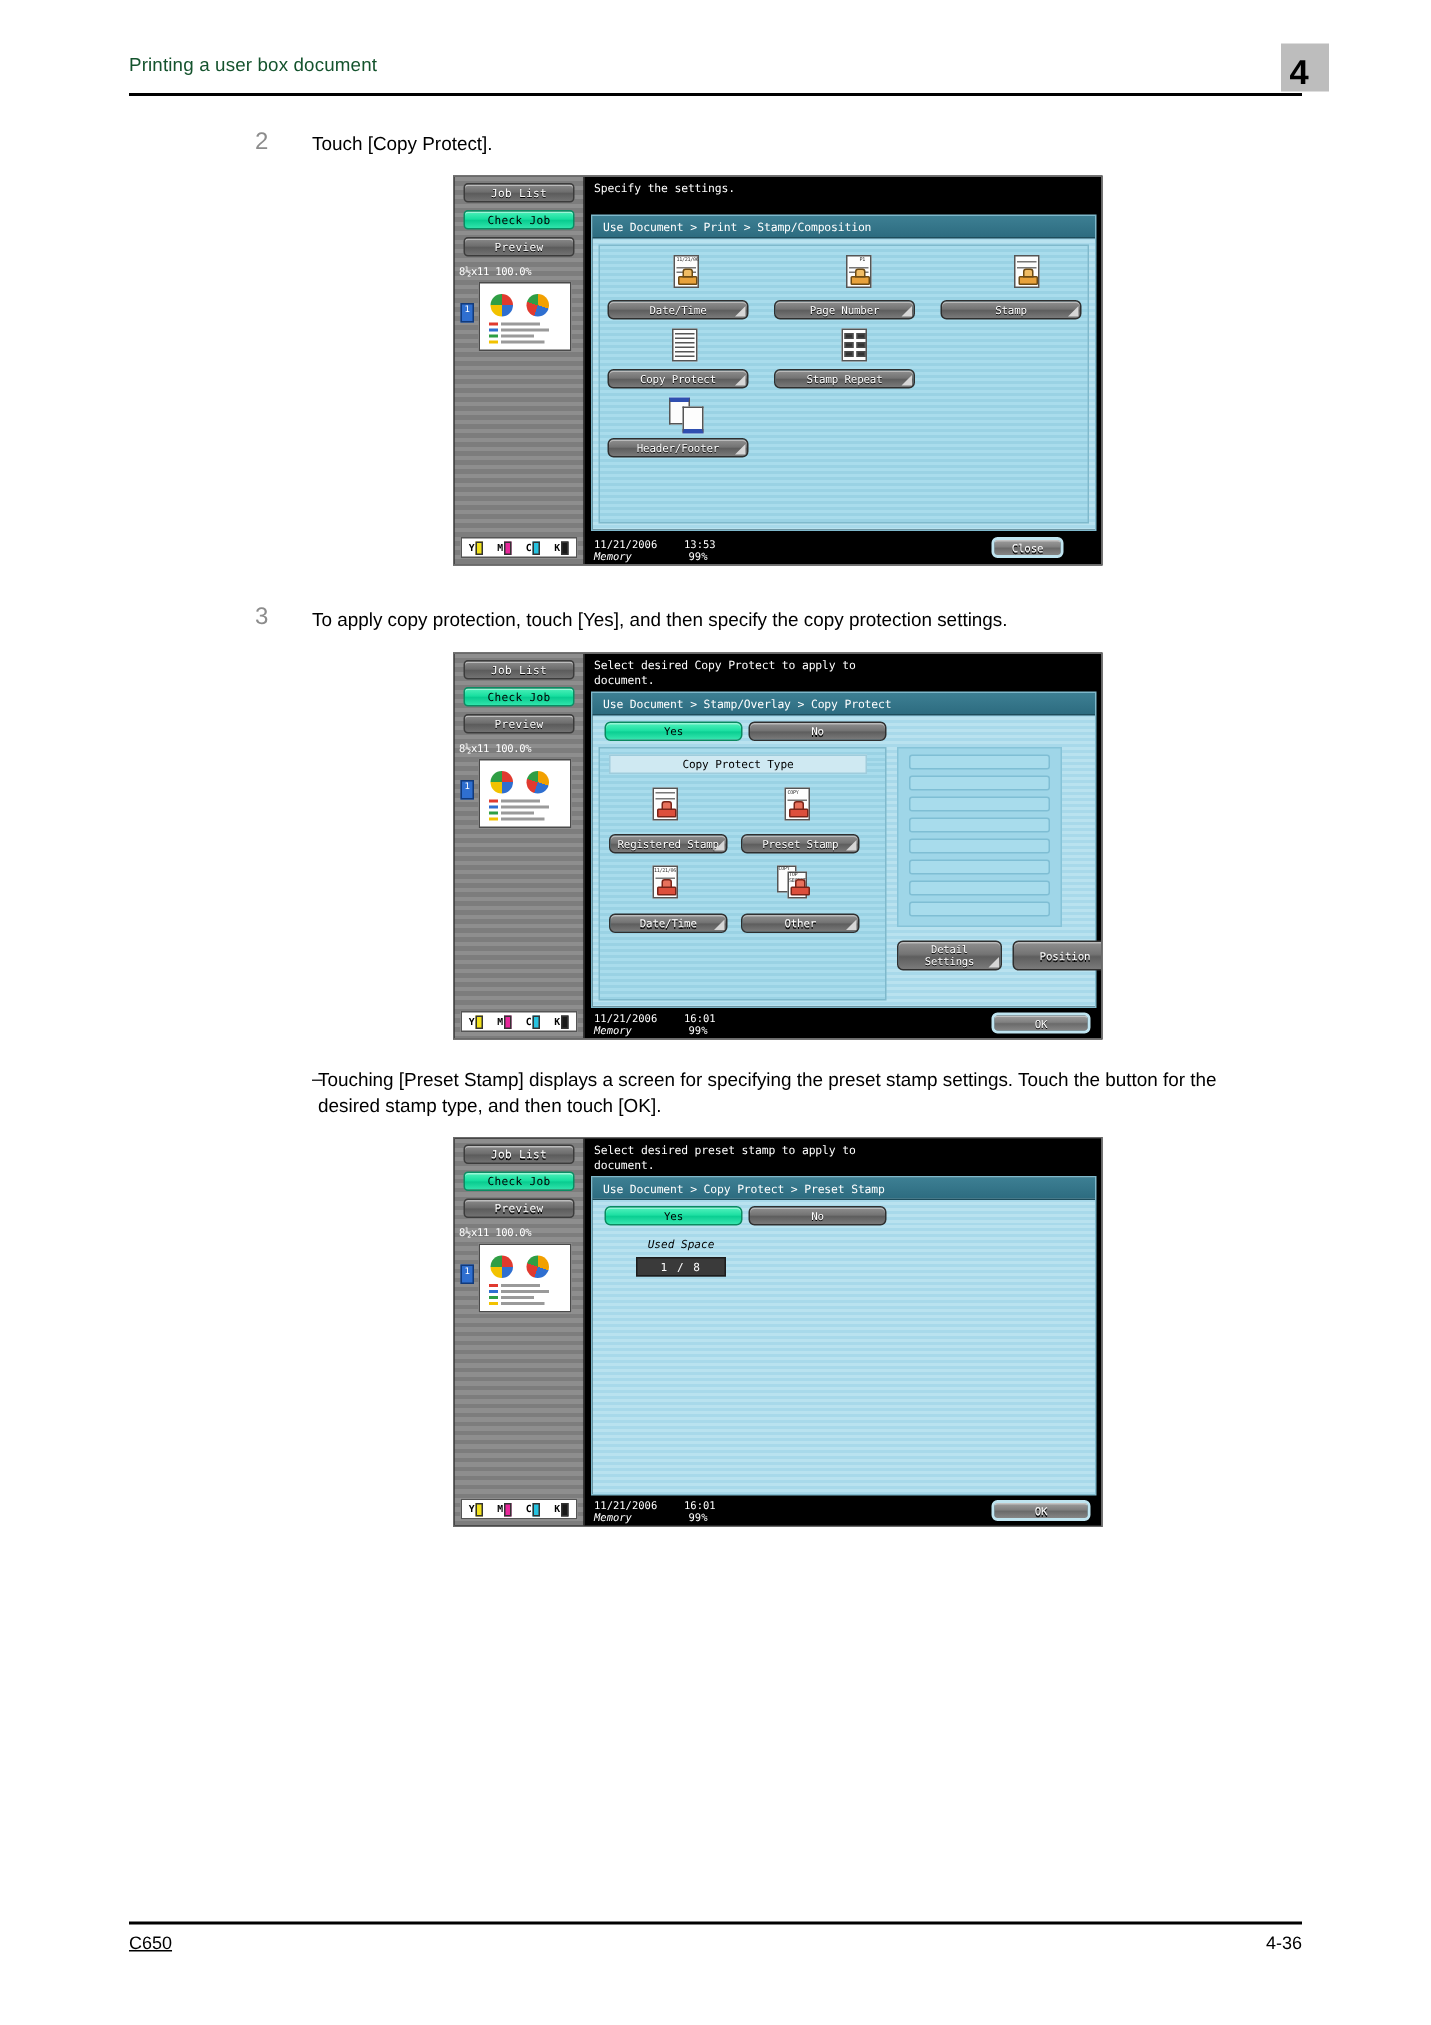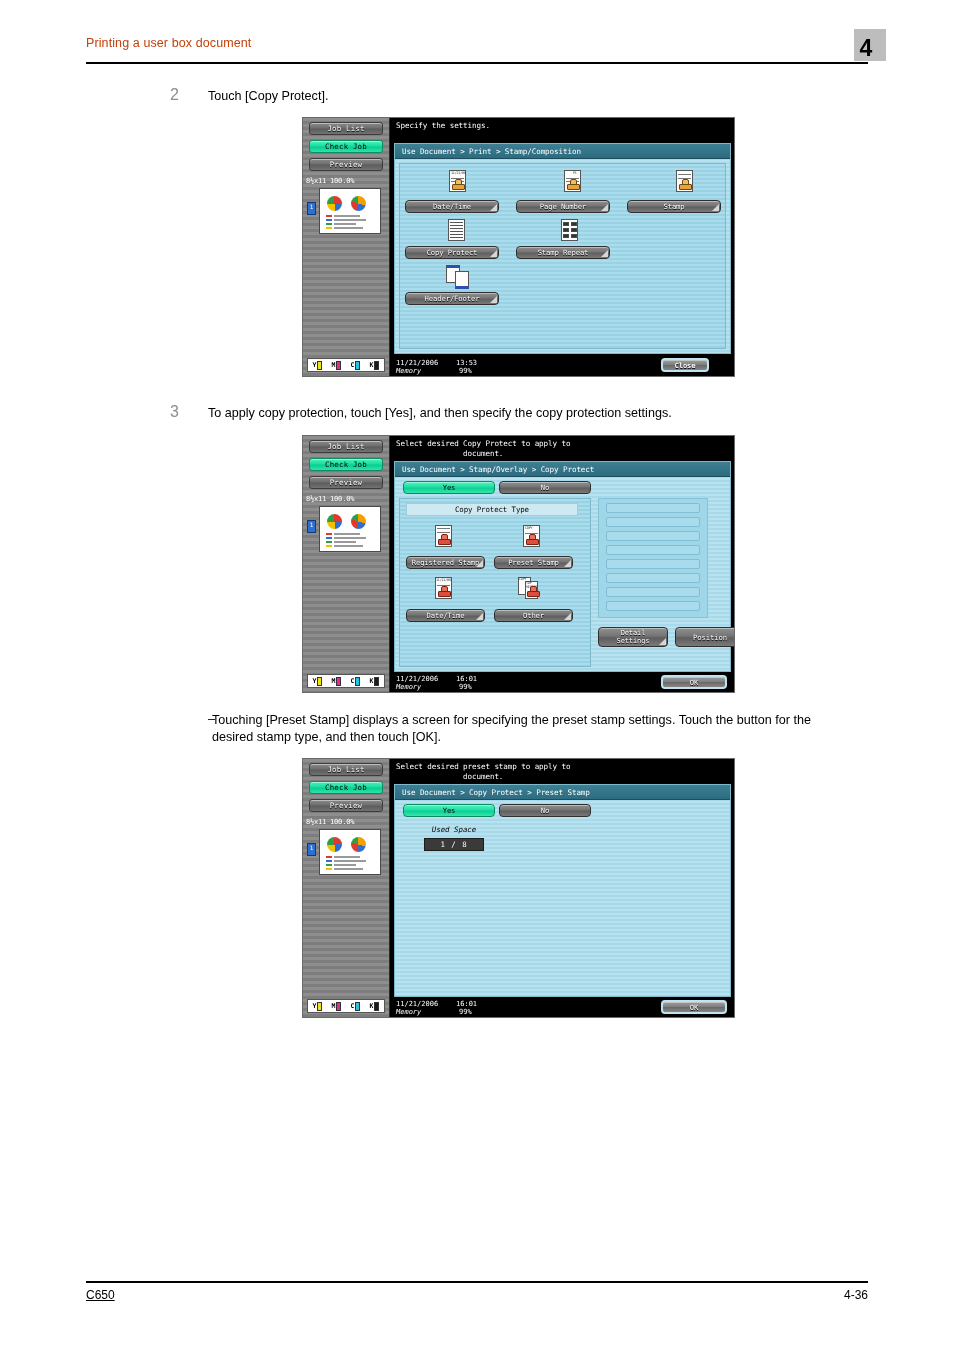--- a/index.html
+++ b/index.html
@@ -22,21 +22,21 @@
     left: 86px;
     top: 36px;
     width: 782px;
     height: 32px;
   }
   .header-title {
     position: absolute;
     left: 0;
     top: 0;
     font-size: 12.5px;
-    color: #c2410c;
+    color: #14532d;
     letter-spacing: 0.1px;
   }
   .header-chapter-box {
     position: absolute;
     right: -18px;
     top: -7px;
     width: 32px;
     height: 32px;
     background: #bdbdbd;
   }
@@ -228,21 +228,20 @@
   }
   .lcd-msg {
     position: absolute;
     left: 6px;
     top: 3px;
     color: #ffffff;
     font-size: 7.6px;
     line-height: 9.5px;
     letter-spacing: -.1px;
     white-space: pre-line;
-    text-align: center;
   }
   .lcd-body {
     position: absolute;
     left: 4px;
     right: 3px;
     background:
       repeating-linear-gradient(to bottom, #b9e2ef 0px, #b9e2ef 2px, #a8d9ea 2px, #a8d9ea 4px);
     border: 1px solid #7fb9cc;
     box-sizing: border-box;
   }
@@ -521,21 +520,21 @@
         <div class="tbtn corner" style="left:116px; top:82px; width:94px; height:13px;">Stamp Repeat</div>
 
         <div class="ico" style="left:45px; top:101px; width:26px; height:24px;">
           <div class="ico-paper" style="left:1px; top:0; width:14px; height:18px; border-top:3px solid #2f4fb0;"></div>
           <div class="ico-paper" style="left:10px; top:6px; width:14px; height:18px; border-bottom:3px solid #2f4fb0;"></div>
         </div>
         <div class="tbtn corner" style="left:5px; top:128px; width:94px; height:13px;">Header/Footer</div>
       </div>
     </div>
 
-    <div class="tbtn ok" style="left:271px; bottom:4px; width:48px; height:14px;font-weight:bold;">Close</div>
+    <div class="tbtn ok" style="left:271px; bottom:4px; width:48px; height:14px;">Close</div>
 
     <div class="lcd-statusbar">
       <span class="st-date">11/21/2006</span>
       <span class="st-time">13:53</span>
       <span class="st-mem">Memory</span>
       <span class="st-pct">99%</span>
     </div>
   </div>
 </div>
 

